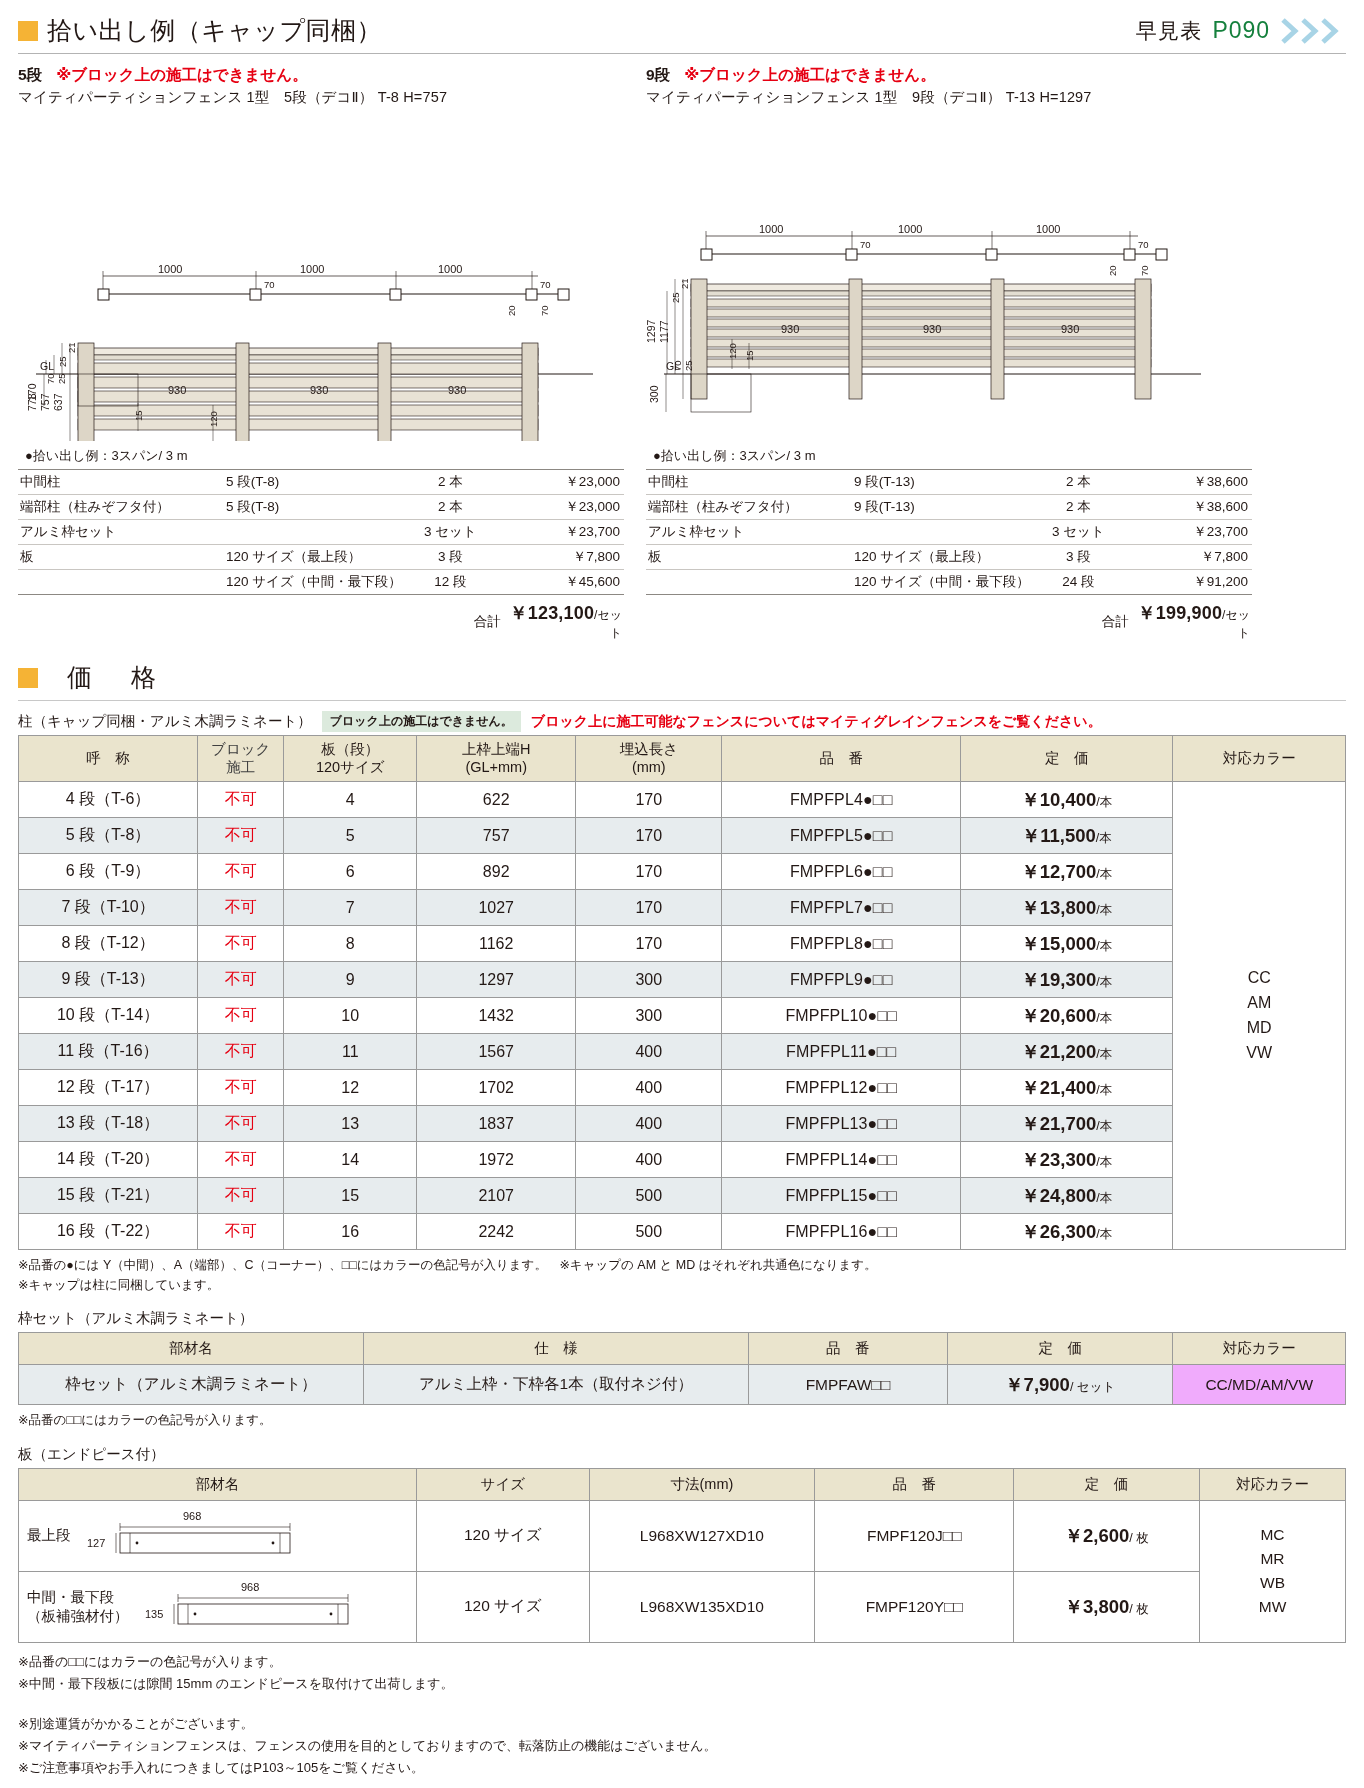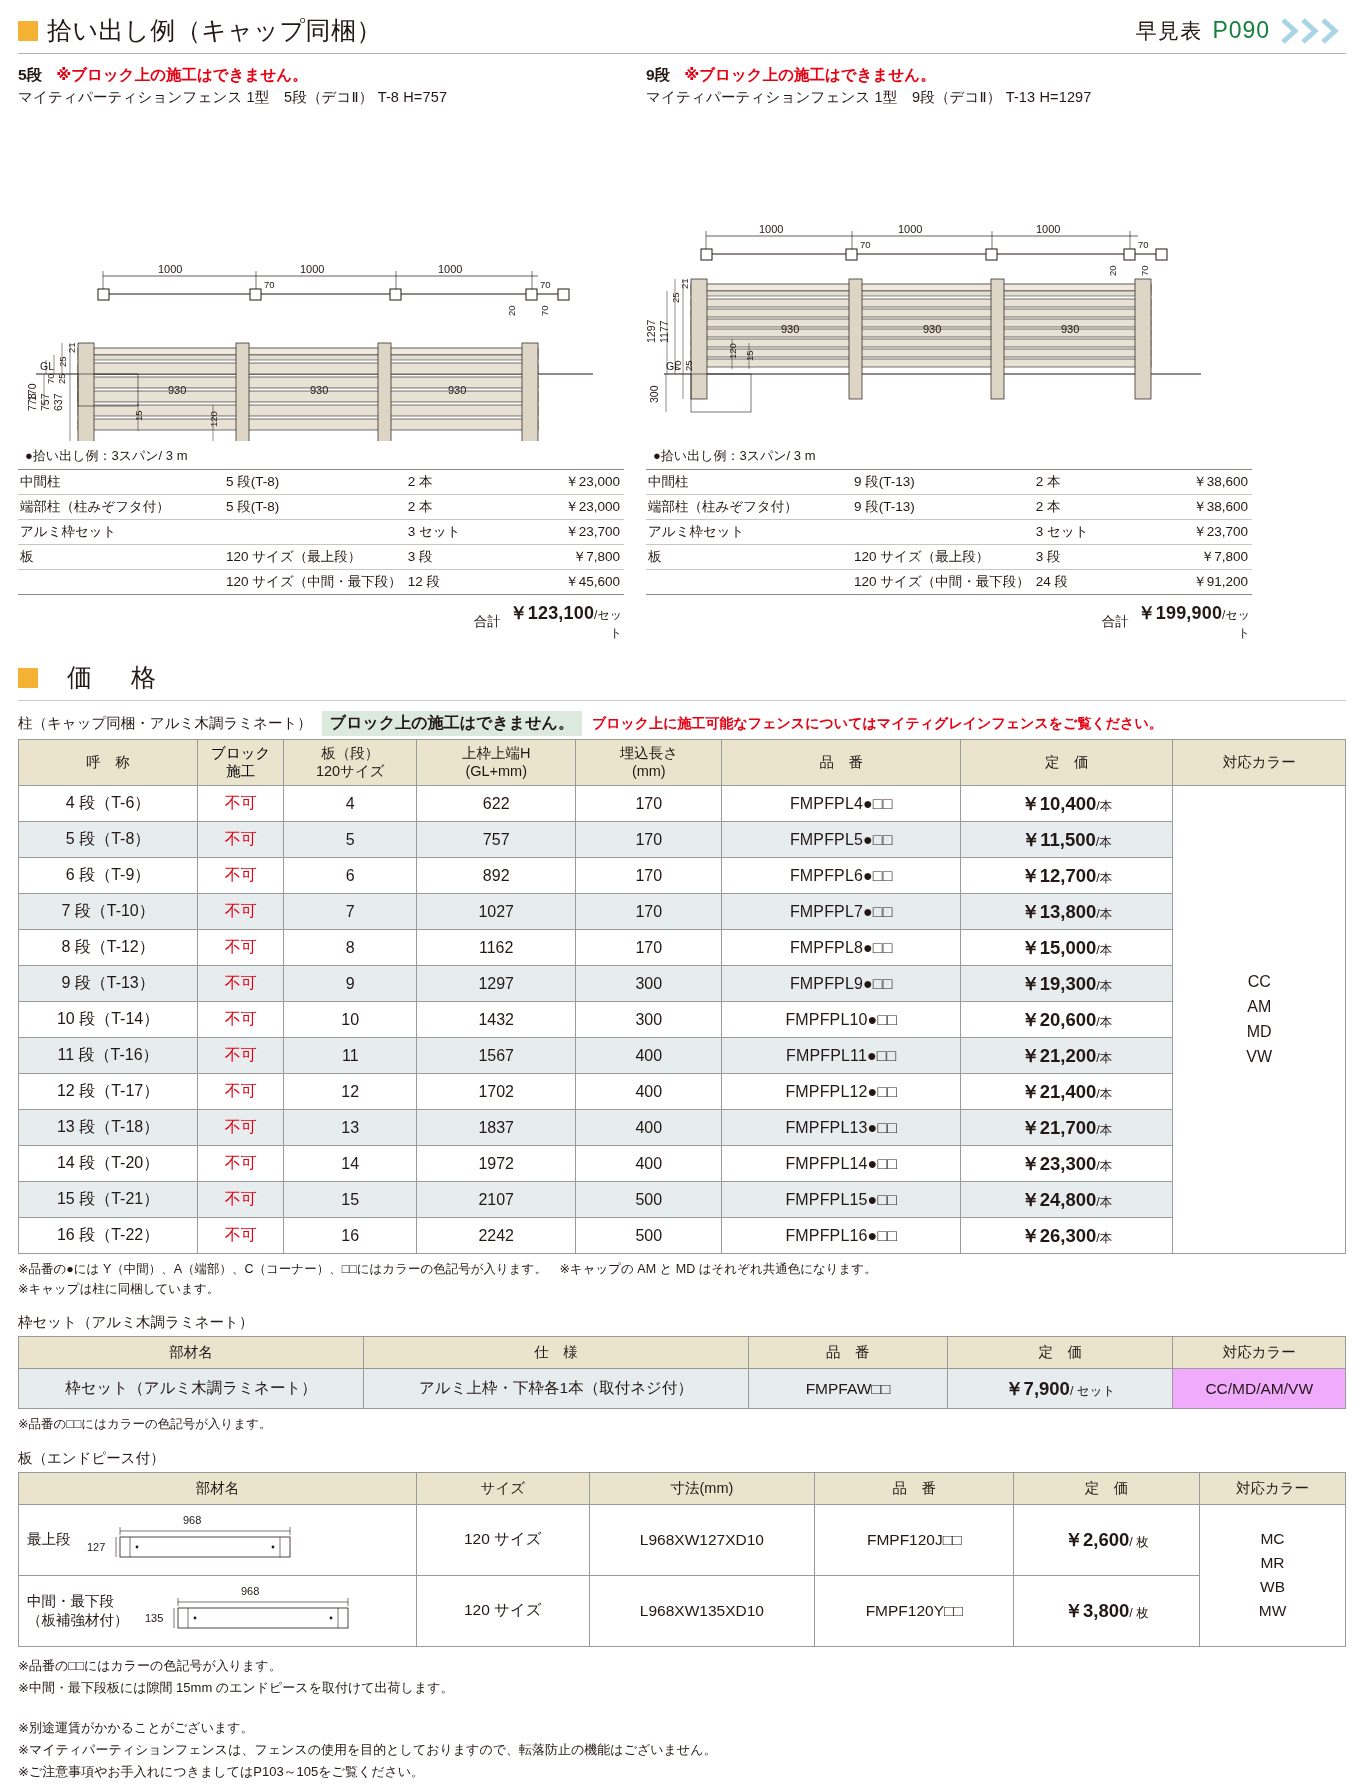--- a/index.html
+++ b/index.html
@@ -38,44 +38,44 @@
   .draw{position:relative;height:330px;}
   .draw svg{display:block;}
 
   
   .spec-title{font-size:13px;margin:6px 0 4px 7px;}
   table.spec{border-collapse:collapse;width:100%;font-size:13.5px;}
   table.spec td{padding:3px 2px;border-bottom:1px solid #c9c6c2;}
   table.spec tr.top td{border-top:1px solid #8c8883;}
   table.spec td.c1{width:34%;}
   table.spec td.c2{width:30%;}
-  table.spec td.c3{width:16%;text-align:left;padding-right:10px;}
+  table.spec td.c3{width:16%;text-align:center;padding-right:10px;}
   table.spec td.c4{width:20%;text-align:right;padding-right:4px;}
   table.spec tr.nb td{border-bottom:none;}
   table.spec tr.sum td{border-top:1px solid #8c8883;border-bottom:none;padding-top:6px;}
   .sum-label{font-size:13.5px;}
   .sum-val{font-size:18px;font-weight:700;letter-spacing:.01em;}
   .sum-unit{font-size:12px;font-weight:400;}
   .sum-cell{text-align:right;padding-right:4px;}
 
   
   .price-head{display:flex;align-items:center;gap:9px;padding:16px 18px 2px 18px;}
   .price-title{font-size:25px;letter-spacing:.28em;margin-left:20px;}
   .sub-head{padding:10px 18px 3px 18px;display:flex;align-items:center;gap:10px;flex-wrap:nowrap;}
   .sub-label{font-size:14.5px;white-space:nowrap;}
-  .green-badge{background:#dceadd;color:#231815;font-size:16px;padding:2px 8px;white-space:nowrap;font-weight:600;}
+  .green-badge{background:#dceadd;color:#231815;font-size:12px;padding:2px 8px;white-space:nowrap;font-weight:600;}
   .red-note{color:#e60012;font-size:14px;white-space:nowrap;font-weight:600;}
 
   
   .tbl-wrap{padding:0 18px;}
   table.data{border-collapse:collapse;width:100%;font-size:15px;table-layout:fixed;}
   table.data th{background:#eae4cd;border:1px solid #9a9a9a;font-weight:400;font-size:14.5px;line-height:1.22;padding:5px 2px;text-align:center;color:#231815;}
   table.data td{border:1px solid #9a9a9a;text-align:center;padding:5px 2px;font-size:16px;}
   table.data tr.alt td{background:#e7ecee;}
-  .hdr-red{color:#000000;}
+  .hdr-red{color:#404040;}
   .cell-red{color:#e60012;font-size:15px;}
   .price-cell{font-weight:700;font-size:18.5px;white-space:nowrap;}
   .price-unit{font-weight:400;font-size:12.5px;}
   .color-cell{font-size:16px;line-height:1.55;vertical-align:middle;}
   .partnum{font-size:15.5px;letter-spacing:.01em;}
 
   .notes{padding:6px 18px 0 18px;font-size:12.5px;line-height:1.55;}
 
   .mini-title{padding:14px 18px 4px 18px;font-size:14.5px;}
 

